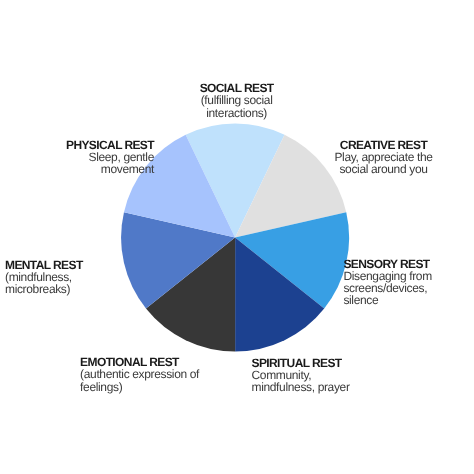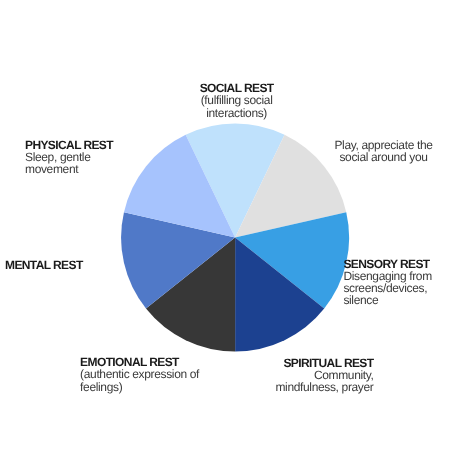--- a/index.html
+++ b/index.html
@@ -32,41 +32,43 @@
         <path d="M 235.1 237.5 L 123.95834451105867 212.13205930357216 A 114 114 0 0 1 185.63776592279763 134.78930240675004 Z" fill="#a6c3fd"></path>
       </g>
   </svg>
 
   <div class="lbl" id="lbl-social" style="left:176.6px;top:82.4px;width:120px;text-align:center">
     <div class="t">SOCIAL REST</div>
     <div class="d">(fulfilling social interactions)</div>
   </div>
 
   <div class="lbl" id="lbl-creative" style="left:324.5px;top:138.6px;width:118px;text-align:center">
+    <div class="t">CREATIVE REST</div>
     <div class="d">Play, appreciate the</div>
     <div class="d">social around you</div>
   </div>
 
   <div class="lbl" id="lbl-sensory" style="left:343.4px;top:258.2px;width:121px;text-align:left">
     <div class="t">SENSORY REST</div>
     <div class="d">Disengaging from</div>
     <div class="d">screens/devices, silence</div>
   </div>
 
-  <div class="lbl" id="lbl-spiritual" style="left:251.5px;top:356.7px;width:122px;text-align:right">
+  <div class="lbl" id="lbl-spiritual" style="left:251.5px;top:356.7px;width:122px;text-align:left">
     <div class="t">SPIRITUAL REST</div>
     <div class="d">Community, mindfulness, prayer</div>
   </div>
 
   <div class="lbl" id="lbl-emotional" style="left:80.1px;top:356.4px;width:121px;">
     <div class="t">EMOTIONAL REST</div>
     <div class="d">(authentic expression of feelings)</div>
   </div>
 
   <div class="lbl" id="lbl-mental" style="left:5px;top:258.5px;width:120px;text-align:left">
     <div class="t">MENTAL REST</div>
+    <div class="d">(mindfulness, microbreaks)</div>
   </div>
 
-  <div class="lbl" id="lbl-physical" style="left:25.0px;top:138.9px;width:120px;text-align:left">
+  <div class="lbl" id="lbl-physical" style="left:34px;top:138.9px;width:120px;text-align:right">
     <div class="t">PHYSICAL REST</div>
     <div class="d">Sleep, gentle movement</div>
   </div>
 </div>
 
 </body></html>

